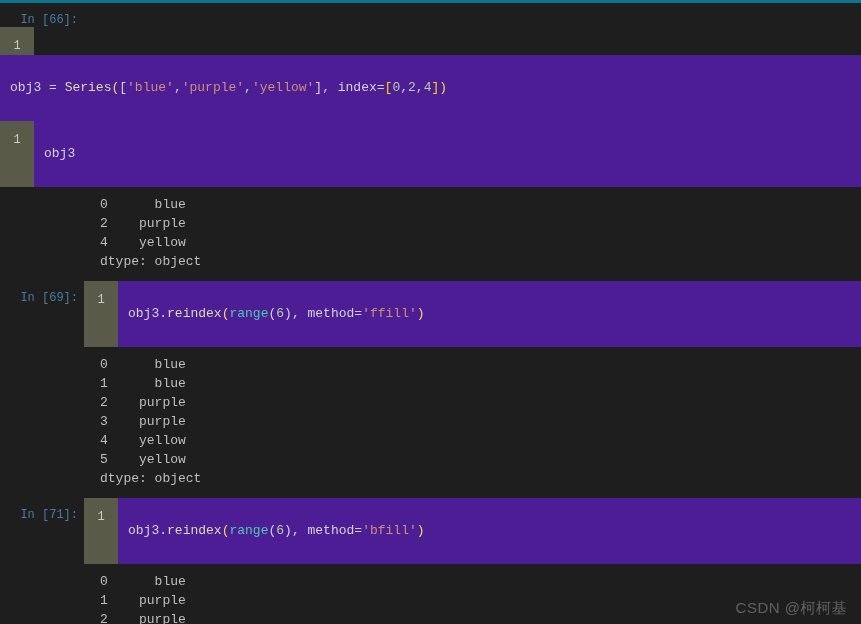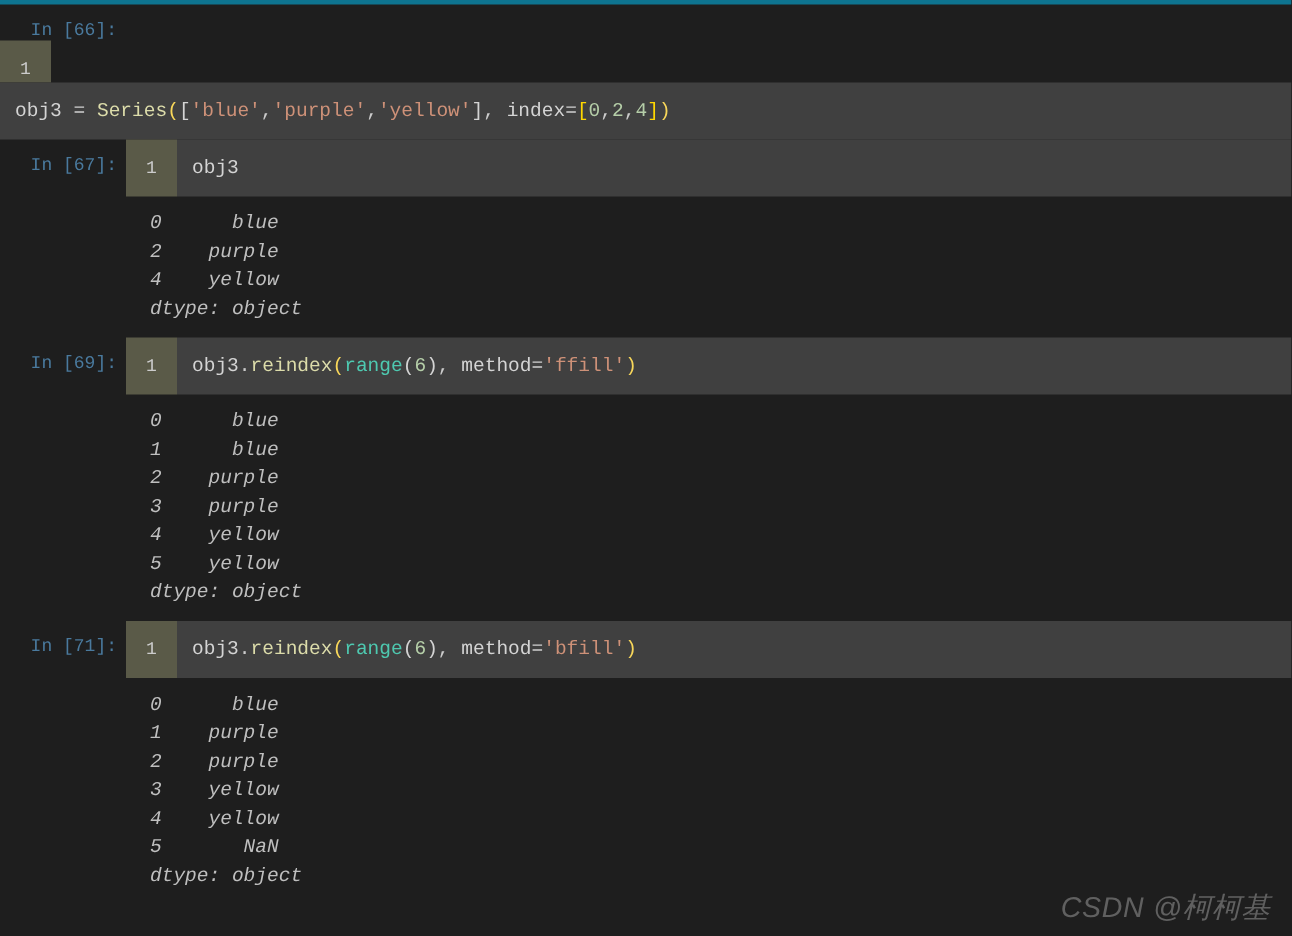--- a/index.html
+++ b/index.html
@@ -34,69 +34,66 @@
     padding-top: 10px;
     font-size: 12px;
     line-height: 18px;
   }
   .gutter.hl {
     background: #5a5a48;
     color: #cccccc;
   }
   .code-area {
     flex: 1;
-    background: #404040;
-    padding: 10px 10px;
+    background: #4c1d95;
+    padding: 24px 10px;
     line-height: 18px;
     white-space: pre;
   }
   .output {
     padding: 8px 0 10px 100px;
     color: #bfbfbf;
     white-space: pre;
     line-height: 19px;
     font-size: 13px;
-    font-style: italic;
   }
   
   .t-ident { color: #d4d4d4; }
   .t-op    { color: #cccccc; }
   .t-call  { color: #dcdcaa; }
   .t-call2 { color: #4ec9b0; }
   .t-str   { color: #ce9178; }
   .t-num   { color: #b5cea8; }
   .t-punc  { color: #f8d75a; }
   .t-brk   { color: #d4d4d4; }
   .t-brk2  { color: #ffd700; }
 
   .watermark {
     position: absolute;
     right: 14px;
     bottom: 6px;
     color: rgba(220,220,220,0.35);
     font-family: sans-serif;
-    font-size: 19px;
+    font-size: 15px;
     letter-spacing: 0.5px;
     pointer-events: none;
-    font-style: italic;
   }
 </style>
 </head>
 <body>
 
 <div class="topbar"></div>
 
 <div id="cells">
     <div style="display: flex; width: 100%; flex-direction: column;">
       <div class="prompt">In [66]:</div>
       <div class="gutter hl">1</div>
       <div class="code-area"><span class="t-ident">obj3 </span><span class="t-op">= </span><span class="t-call">Series</span><span class="t-punc">(</span><span class="t-brk">[</span><span class="t-str">'blue'</span><span class="t-op">,</span><span class="t-str">'purple'</span><span class="t-op">,</span><span class="t-str">'yellow'</span><span class="t-brk">]</span><span class="t-op">, </span><span class="t-ident">index</span><span class="t-op">=</span><span class="t-brk2">[</span><span class="t-num">0</span><span class="t-op">,</span><span class="t-num">2</span><span class="t-op">,</span><span class="t-num">4</span><span class="t-brk2">]</span><span class="t-punc">)</span></div>
     </div>
     <div style="display: flex; width: 100%;">
-      <div class="prompt">In [67]:</div>
       <div class="gutter hl">1</div>
       <div class="code-area"><span class="t-ident">obj3</span></div>
     </div>
     <div class="output">0      blue
 2    purple
 4    yellow
 dtype: object</div>
     <div style="display: flex; width: 100%; justify-content: space-between;">
       <div class="prompt">In [69]:</div>
       <div class="gutter hl">1</div>

